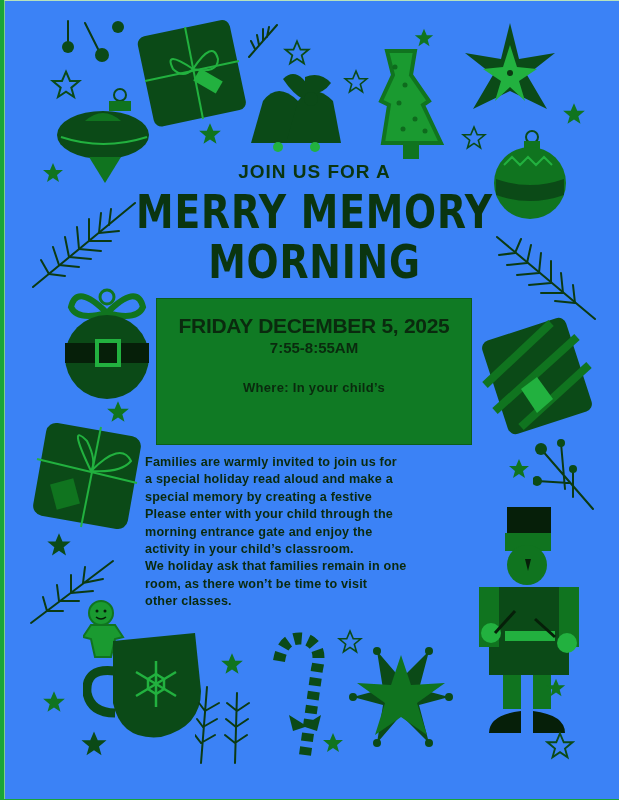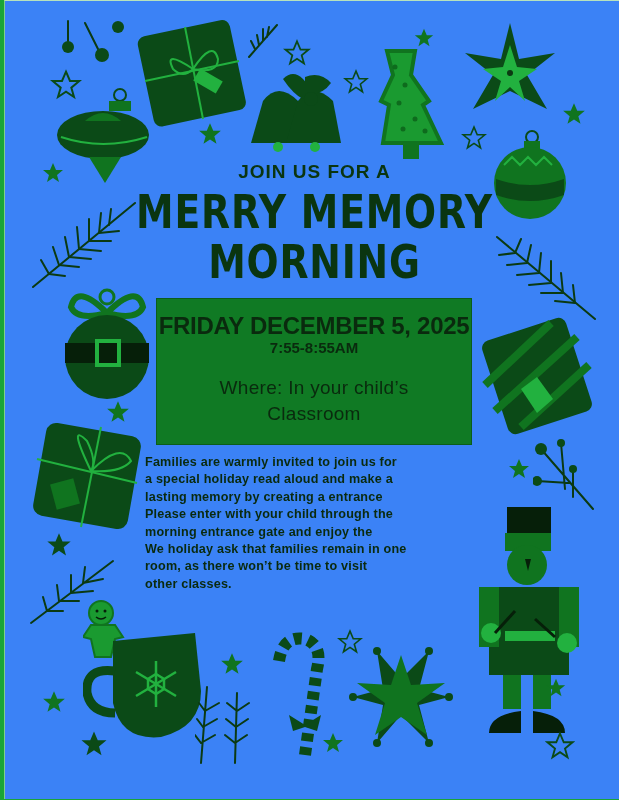--- a/index.html
+++ b/index.html
@@ -8,23 +8,23 @@
   .deco { position:absolute; }
   .dk { fill:#0b4a17; }
   .md { fill:#10741f; }
   .lt { fill:#22b13f; }
   .st { stroke:#0b3a12; fill:none; stroke-width:2; stroke-linecap:round; }
   .headline { position:absolute; left:0; width:619px; text-align:center; color:#0a3510; }
   .join { top:160px; font-size:19px; font-weight:bold; letter-spacing:1px; font-family:"Liberation Sans", sans-serif; }
   .title1 { top:186px; font-size:46px; font-weight:bold; letter-spacing:1px; transform:scaleX(0.82); font-family:"DejaVu Sans", sans-serif; line-height:50px; }
   .title2 { top:236px; font-size:46px; font-weight:bold; letter-spacing:1px; transform:scaleX(0.82); font-family:"DejaVu Sans", sans-serif; line-height:50px; }
   .infobox { position:absolute; left:151px; top:297px; width:316px; height:147px; background:#107a24; border:1px solid #0c5d1b; box-sizing:border-box; text-align:center; color:#0a2a0e; }
-  .date { margin-top:16px; font-size:24px; font-weight:bold; line-height:22px; letter-spacing:-0.3px; }
+  .date { margin-top:16px; font-size:21px; font-weight:bold; line-height:22px; letter-spacing:-0.3px; }
   .time { font-size:15px; font-weight:bold; line-height:22px; }
-  .where { margin-top:16px; font-size:19px; font-weight:normal; line-height:26px; letter-spacing:0.3px; }
+  .where { margin-top:16px; font-size:13px; font-weight:bold; line-height:26px; letter-spacing:0.3px; }
   .body-text { position:absolute; left:140px; width:340px; top:453px; text-align:left; color:#0a2a0e; font-size:12.6px; font-weight:bold; line-height:17.4px; letter-spacing:0.2px; }
   .body-text .u { }
 </style>
 </head>
 <body>
 
 <div class="page">
 
   <svg class="deco" style="left:55px;top:18px" width="70" height="50" viewBox="0 0 70 50">
     <line x1="8" y1="2" x2="8" y2="22" class="st"></line>
@@ -257,27 +257,27 @@
   </svg>
 
   <div class="headline join">JOIN US FOR A</div>
   <div class="headline title1">MERRY MEMORY</div>
   <div class="headline title2">MORNING</div>
 
   <div class="infobox">
     <div class="date">FRIDAY DECEMBER 5, 2025</div>
     <div class="time">7:55-8:55AM</div>
     <div class="where">Where: In your child’s</div>
-    <div class="where" style="margin-top:0">Classroom</div>
   </div>
 
   <div class="body-text">
     <div>Families are warmly invited to join us for</div>
     <div>a special holiday read aloud and make a</div>
-    <div>lasting memory by creating a entrance</div>
+    <div>special memory by creating a festive</div>
     <div>Please enter with your child through the</div>
     <div>morning entrance gate and enjoy the</div>
+    <div>activity in  your child’s classroom.</div>
     <div><span>We holiday ask that families remain in </span><span class="u">one</span></div>
     <div>room, as there won’t be time to visit</div>
     <div>other classes.</div>
   </div>
 
 </div>
 
 </body></html>

